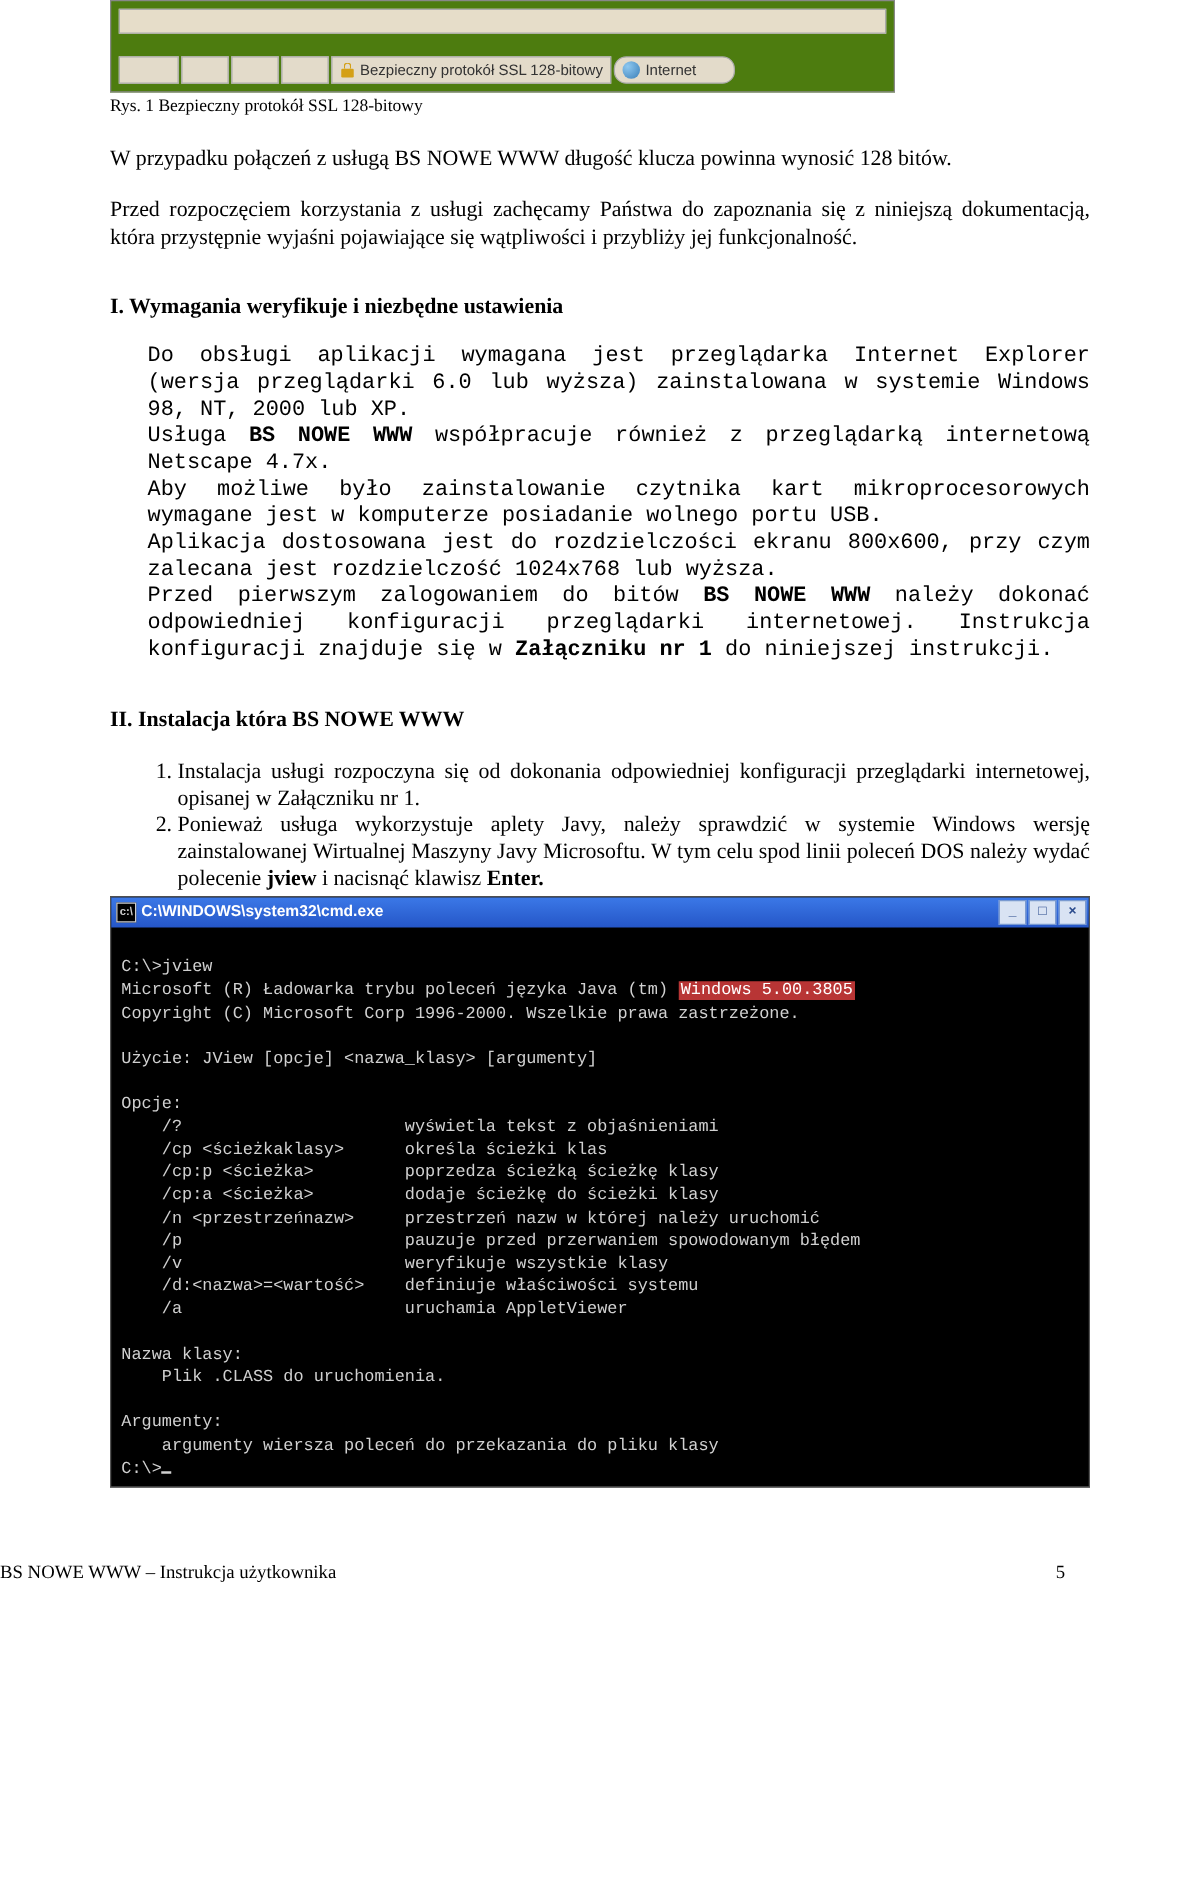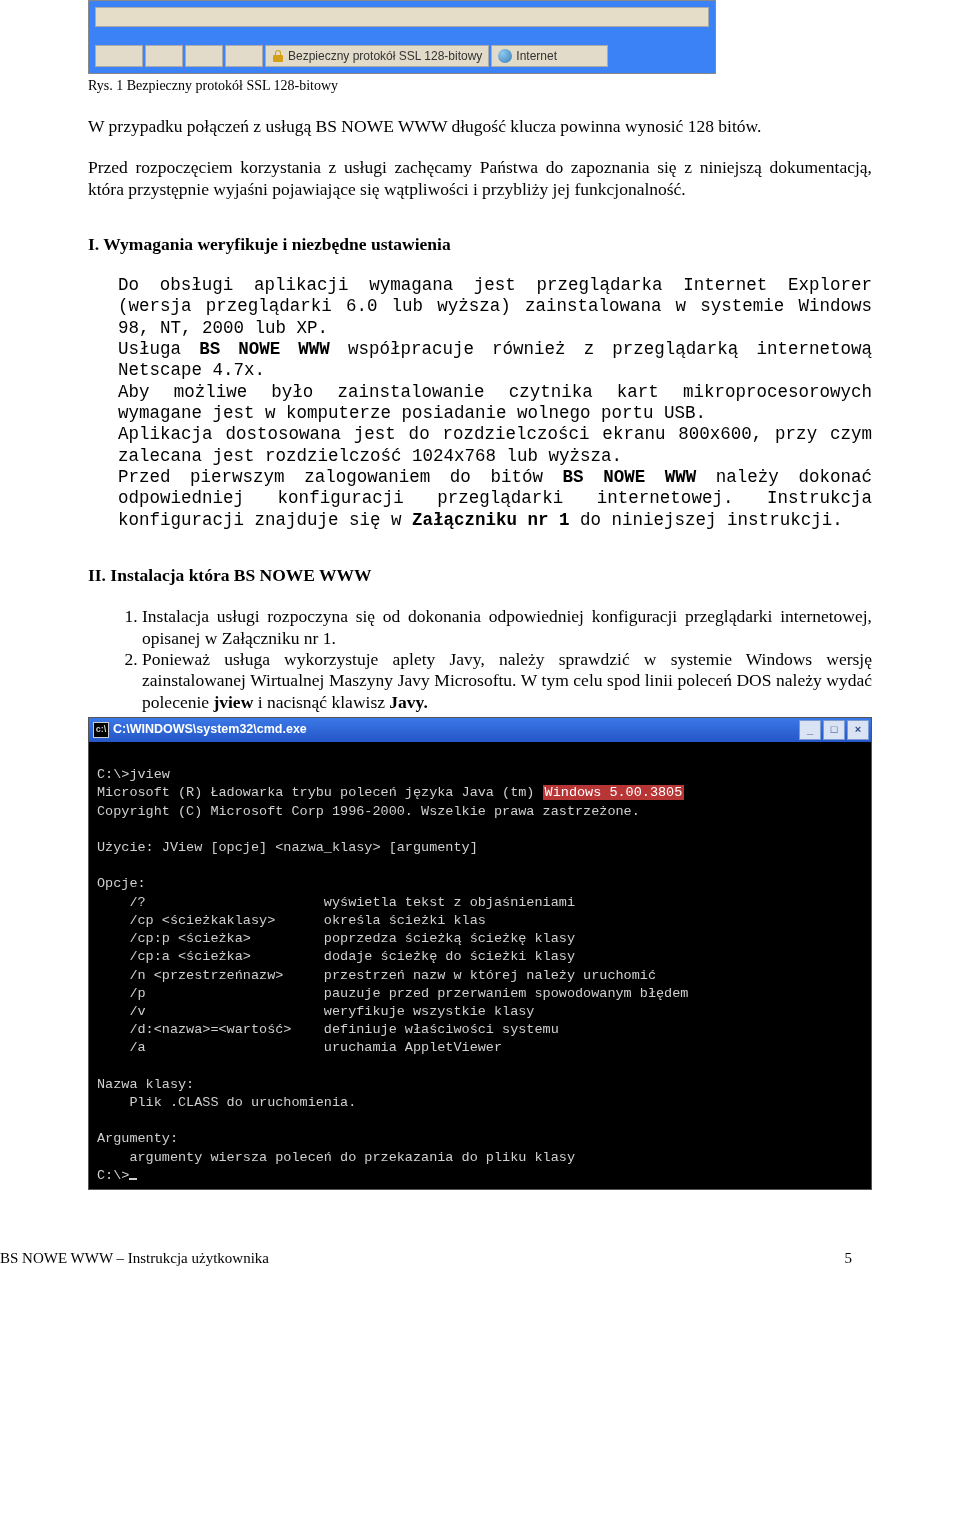--- a/index.html
+++ b/index.html
@@ -9,21 +9,21 @@
     font-family: "Times New Roman", serif;
     background: #fff;
     color: #000;
   }
   .page {
     padding: 0 88px 40px 88px;
   }
   .status-bar-img {
     width: 626px;
     height: 72px;
-    background: #3b82f6;
+    background: #4d7c0f;
     border: 1px solid #888;
     position: relative;
     margin-bottom: 4px;
     font-family: Tahoma, sans-serif;
     font-size: 12px;
   }
   .status-bar-img .top-stripe {
     position: absolute;
     top: 6px; left: 6px; right: 6px; height: 18px;
     background: #e6ddc9;
@@ -40,21 +40,21 @@
     border: 1px solid #aaa;
     display: flex;
     align-items: center;
     padding: 0 6px;
     white-space: nowrap;
     color: #333;
   }
   .status-bar-img .cell.empty { width: 34px; }
   .status-bar-img .cell.short { width: 24px; }
   .status-bar-img .cell.ssl { flex: 0 0 auto; }
-  .status-bar-img .cell.internet { flex: 0 0 auto; padding-right: 50px; }
+  .status-bar-img .cell.internet { flex: 0 0 auto; padding-right: 30px; border-radius: 10px; }
   .lock-icon {
     display: inline-block;
     width: 12px; height: 12px;
     margin-right: 4px;
     position: relative;
   }
   .lock-icon::before {
     content: "";
     position: absolute;
     bottom: 0; left: 1px;
@@ -217,21 +217,21 @@
     <div class="para">
       <span>Przed pierwszym zalogowaniem do bitów </span><span class="b">BS NOWE WWW</span><span> należy dokonać odpowiedniej konfiguracji przeglądarki internetowej. Instrukcja konfiguracji znajduje się w </span><span class="b">Załączniku nr 1</span><span> do niniejszej instrukcji.</span>
     </div>
   </div>
 
   <h2>II. Instalacja która BS NOWE WWW</h2>
 
   <ol class="install">
     <li><span>Instalacja usługi rozpoczyna się od dokonania odpowiedniej konfiguracji przeglądarki internetowej, opisanej w Załączniku nr 1.</span></li>
     <li>
-      <span>Ponieważ usługa wykorzystuje aplety Javy, należy sprawdzić w systemie Windows wersję zainstalowanej Wirtualnej Maszyny Javy Microsoftu. W tym celu spod linii poleceń DOS należy wydać polecenie </span><span class="b">jview</span><span> i nacisnąć klawisz </span><span class="b">Javy.</span><span></span>
+      <span>Ponieważ usługa wykorzystuje aplety Javy, należy sprawdzić w systemie Windows wersję zainstalowanej Wirtualnej Maszyny Javy Microsoftu. W tym celu spod linii poleceń DOS należy wydać polecenie </span><span class="b">jview</span><span> i nacisnąć klawisz </span><span class="b">Enter.</span><span></span>
     </li>
   </ol>
 
   <div class="cmd-window">
     <div class="cmd-titlebar">
       <div class="left">
         <span class="cmd-icon">c:\</span>
         <span>C:\WINDOWS\system32\cmd.exe</span>
       </div>
       <div class="btns">

